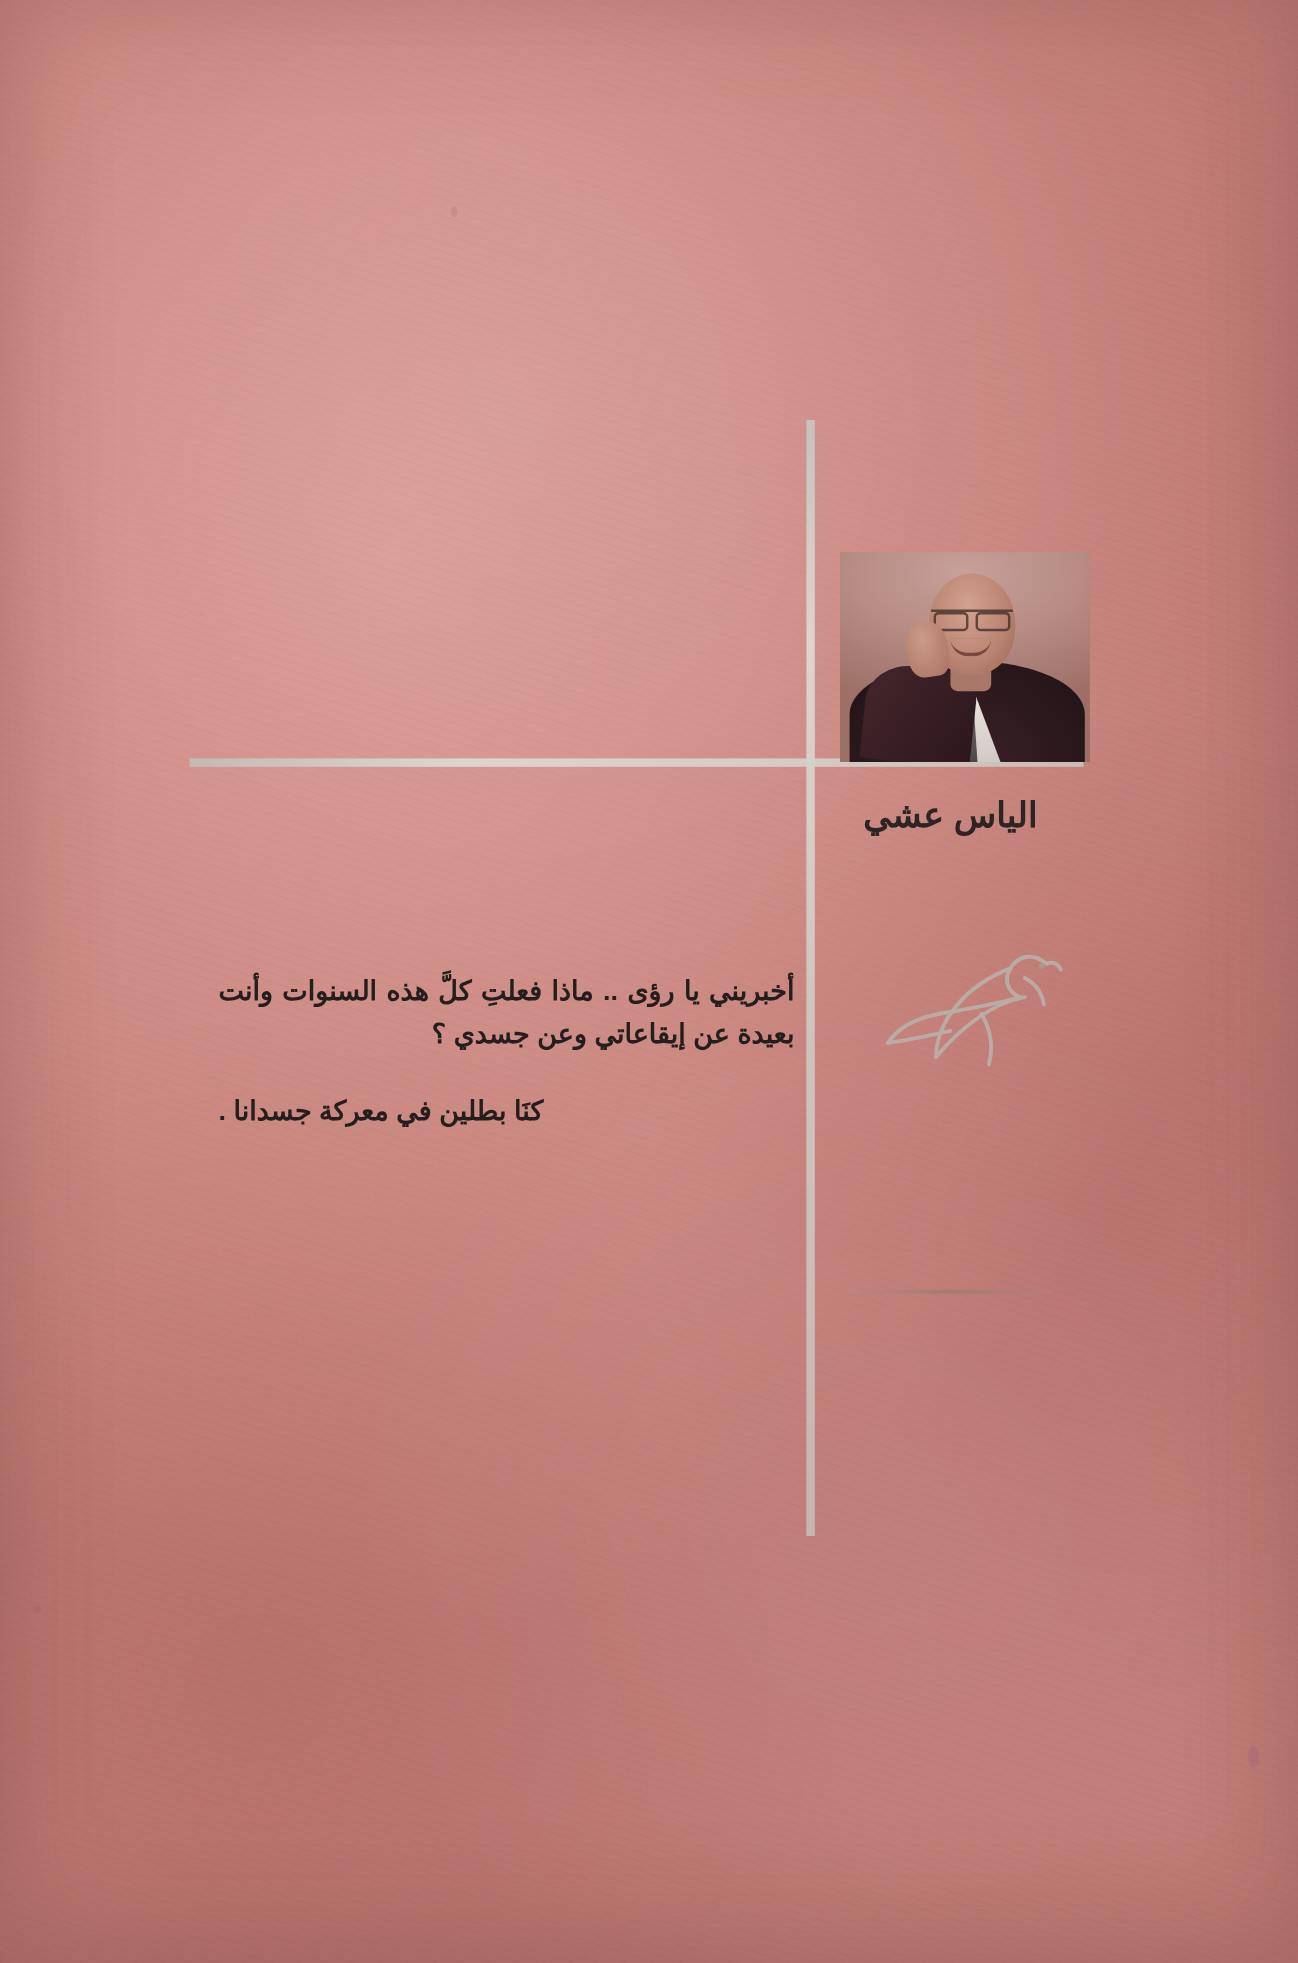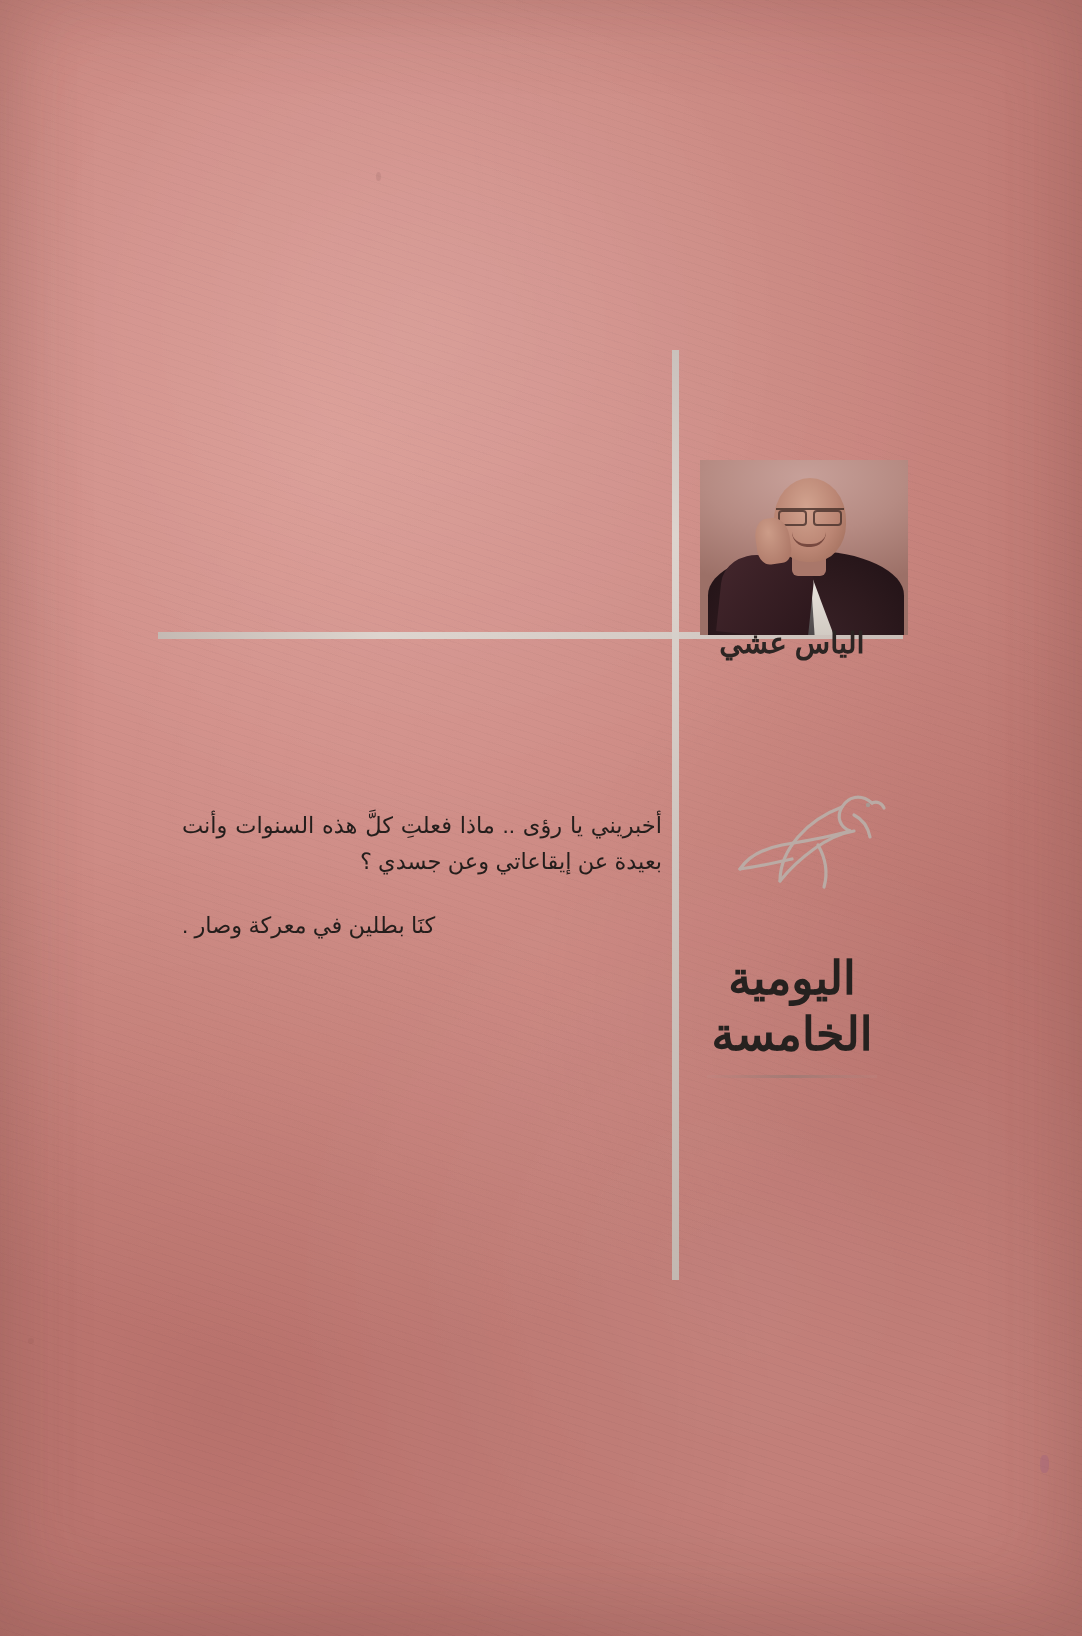--- a/index.html
+++ b/index.html
@@ -171,21 +171,21 @@
     height: 80px;
     background: linear-gradient(120deg, #43262c, #2c171c);
     border-radius: 40% 30% 0 0;
     transform: rotate(6deg);
   }
 
   
   .author-name {
     position: absolute;
     right: 170px;
-    top: 626px;
+    top: 662px;
     width: 240px;
     text-align: center;
     font-size: 29px;
     font-weight: bold;
     color: #2c2523;
     letter-spacing: 0.5px;
     direction: rtl;
   }
 
   
@@ -228,21 +228,21 @@
     right: 420px;
     top: 785px;
     width: 480px;
     direction: rtl;
     text-align: justify;
     color: #241e1c;
   }
   .para {
     font-size: 22.5px;
     line-height: 1.62;
-    font-weight: normal;
+    font-weight: bold;
     margin-bottom: 28px;
     text-align: justify;
     text-justify: inter-word;
   }
   .para.short { text-align: left; }
   .para:last-child { margin-bottom: 0; }
 
   
   .speck {
     position: absolute;
@@ -292,28 +292,24 @@
       <path d="M18 94 C34 92 52 88 70 84"></path>
       <path d="M120 32 C104 38 88 48 76 62 C64 76 58 92 58 106"></path>
       <path d="M58 106 C66 96 78 84 92 74 C106 64 120 58 132 56"></path>
       <path d="M150 28 C155 26 160 28 162 33"></path>
       <path d="M96 70 C104 84 106 98 102 112"></path>
       <path d="M132 40 C140 44 146 52 148 62"></path>
     </g>
     <circle cx="146" cy="30" r="2.2" fill="#a49d97"></circle>
   </svg>
 
-  <div class="title">
-    <span>اليومية</span>
-    <span class="line2">الخامسة</span>
-  </div>
   <div class="title-rule"></div>
 
   <div class="body-col">
     <p class="para">أخبريني يا رؤى .. ماذا فعلتِ كلَّ هذه السنوات وأنت بعيدة عن إيقاعاتي وعن جسدي ؟</p>
-    <p class="para short">كنَا بطلين في معركة وصار .</p>
+    <p class="para short">كنَا بطلين في معركة جسدانا .</p>
   </div>
 
   <div class="speck s1"></div>
   <div class="speck s2"></div>
   <div class="speck s3"></div>
   <div class="edge-shadow"></div>
 </div>
 
 </body></html>

